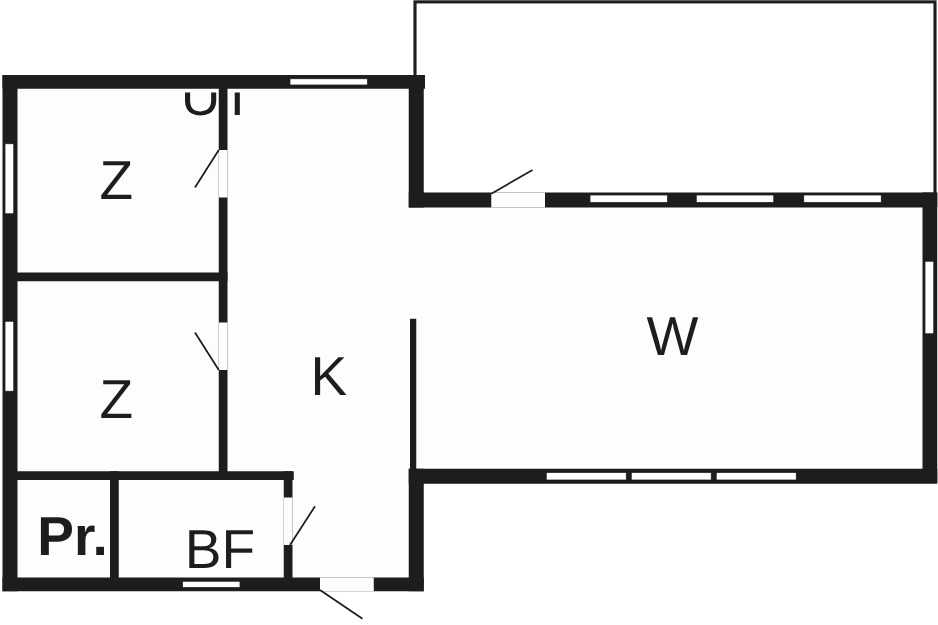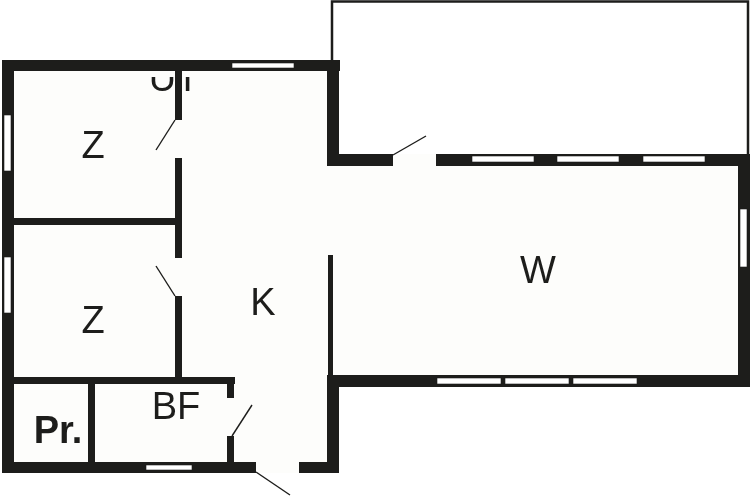--- a/index.html
+++ b/index.html
@@ -8,21 +8,21 @@
     .wall { fill: #1d1d1b; }
     .floor { fill: #fdfdfb; }
     .win { fill: #ffffff; stroke: #1d1d1b; stroke-width: 0.6; }
     .gap { fill: #fdfdfb; }
     .swing { stroke: #1d1d1b; stroke-width: 1.4; fill: none; }
     .thin { fill: none; stroke: #1d1d1b; stroke-width: 2.5; }
     .room-label {
       position: absolute;
       font-family: "Liberation Sans", "DejaVu Sans", sans-serif;
       color: #1d1d1b;
-      font-size: 38px;
+      font-size: 44px;
       line-height: 1;
       transform: translate(-50%, -50%);
       white-space: nowrap;
     }
   </style>
 </head>
 <body>
 
 <svg id="plan" viewBox="0 0 750 500" xmlns="http://www.w3.org/2000/svg">
 
@@ -82,13 +82,13 @@
   <rect class="win" x="573" y="378" width="64" height="6"></rect>
   <rect class="win" x="146" y="465" width="46" height="5"></rect>
 </svg>
 
 <div class="room-label" style="left:93px; top:145px;">Z</div>
 <div class="room-label" style="left:174px; top:78px; clip-path: inset(18px 0 0 0);">ÜT</div>
 <div class="room-label" style="left:93px; top:320px;">Z</div>
 <div class="room-label" style="left:263px; top:302px;">K</div>
 <div class="room-label" style="left:538px; top:270px;">W</div>
 <div class="room-label" style="left:58px; top:430px;font-weight:bold;">Pr.</div>
-<div class="room-label" style="left:176px; top:406px;">BF</div>
+<div class="room-label" style="left:176px; top:440px;">BF</div>
 
 </body></html>

